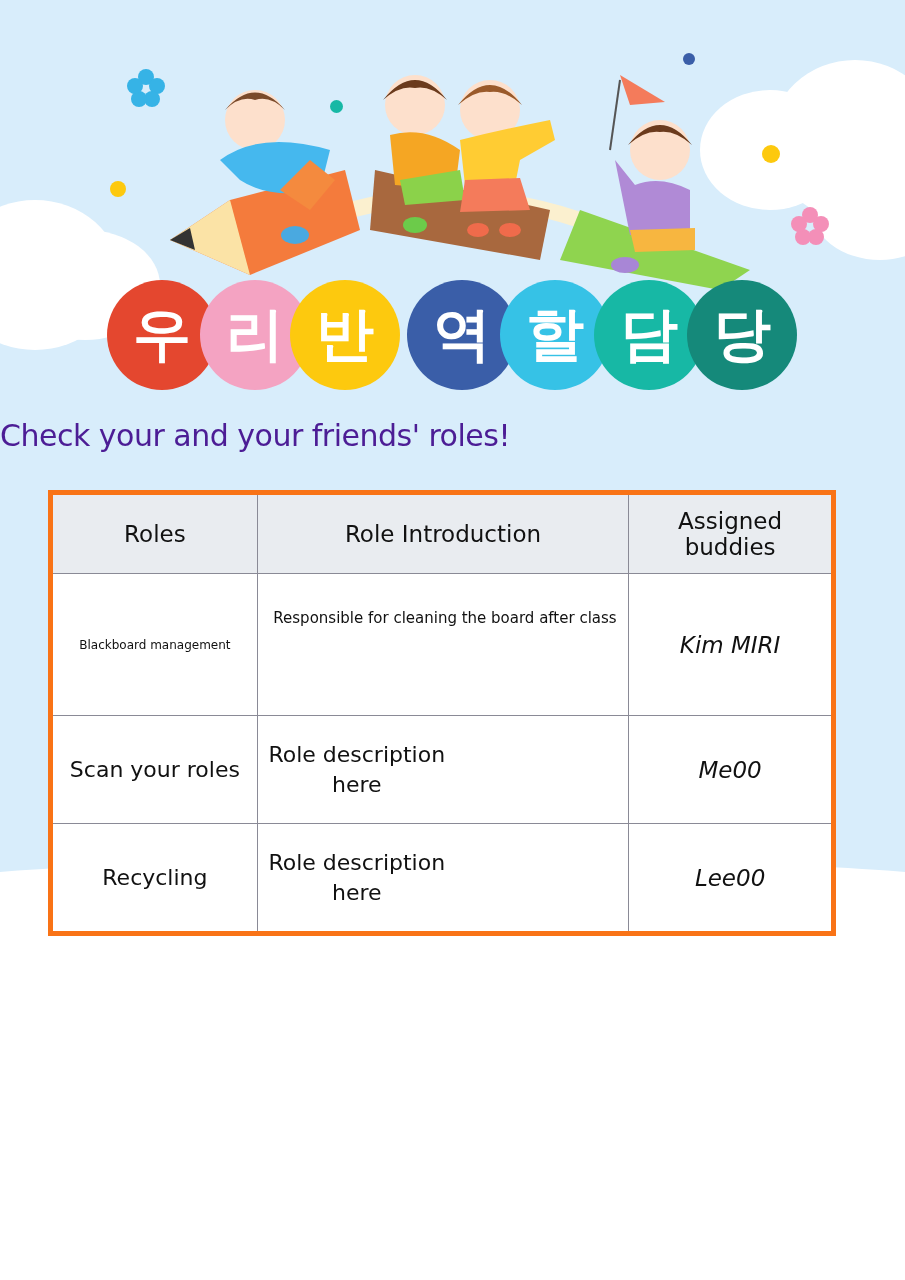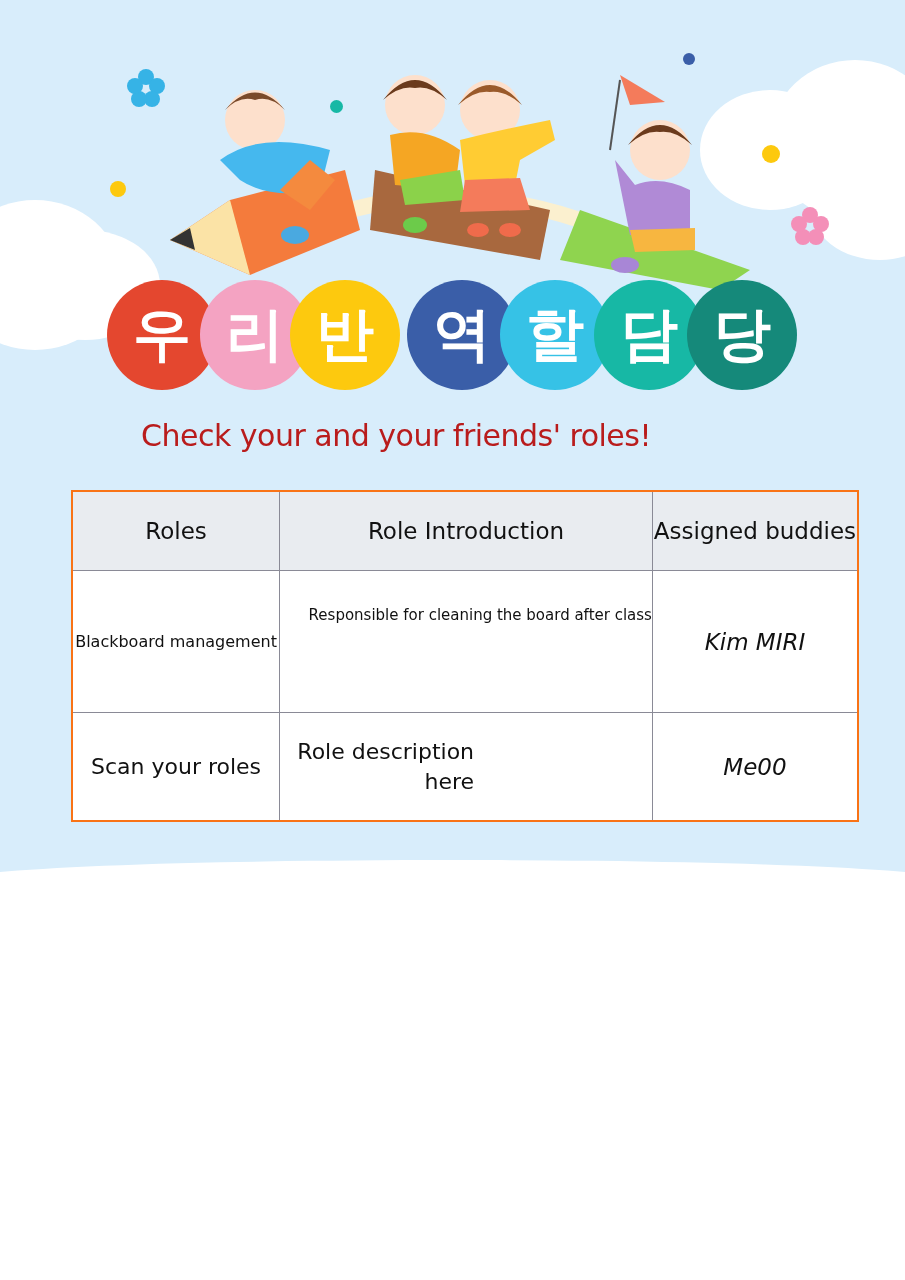--- a/index.html
+++ b/index.html
@@ -23,44 +23,44 @@
 
   .title-row {
     position: absolute; left: 107px; top: 280px; height: 110px; width: 700px;
   }
   .title-circle {
     position: absolute; top: 0; width: 110px; height: 110px; border-radius: 50%;
     display: flex; align-items: center; justify-content: center;
     color: #ffffff; font-family: "DejaVu Sans", sans-serif; font-weight: bold; font-size: 58px;
   }
   .subtitle {
-    position: absolute; left: 0; top: 418px; width: 792px; text-align: center;
-    font-size: 30px; color: #b91c1c; font-family: "DejaVu Sans", sans-serif;
+    position: absolute; left: 0; top: 418px; width: 792px; 
+    font-size: 30px; color: #4c1d95; font-family: "DejaVu Sans", sans-serif;
     letter-spacing: -0.5px;
   }
   .roles-table {
-    position: absolute; left: 71px; top: 490px; width: 788px;
-    border-collapse: collapse; border: 2px solid #f97316; background: #ffffff;
+    position: absolute; left: 48px; top: 490px; width: 788px;
+    border-collapse: collapse; border: 5px solid #f97316; background: #ffffff;
     font-family: "DejaVu Sans", sans-serif; color: #111111;
     table-layout: fixed;
   }
   .roles-table th, .roles-table td {
     border: 1px solid #8a8a96; padding: 0;
   }
   .roles-table th {
     background: #e9ecf0; height: 78px; font-weight: normal; font-size: 23px;
     text-align: center;
   }
   .roles-table td { height: 107px; vertical-align: middle; }
   .col-role { width: 206px; }
   .col-intro { width: 370px; }
   .col-buddy { width: 204px; }
   .cell-role { text-align: center; font-size: 22px; }
-  .cell-role.small { font-size: 16px; margin-left: 44px; }
-  .cell-intro { text-align: right; font-size: 22px; padding-left: 4px !important; line-height: 30px; }
+  .cell-role.small { font-size: 12px; margin-left: 44px; }
+  .cell-intro { text-align: center; font-size: 22px; padding-left: 4px !important; line-height: 30px; }
   .cell-intro.small { font-size: 15px; vertical-align: top !important; padding-top: 34px !important; line-height: 20px; }
   .cell-intro span { display: block; width: 190px; }
   .cell-intro.small span { width: auto; }
   .cell-buddy { text-align: center; font-size: 23px; font-style: italic; }
 </style>
 </head>
 <body>
 
 <div class="sky"></div>
 
@@ -169,14 +169,21 @@
         </td>
       <td class="cell-buddy">Kim MIRI</td>
     </tr>
     <tr>
       <td class="cell-role">Scan your roles</td>
       <td class="cell-intro">
           <span>Role description here</span>
         </td>
       <td class="cell-buddy">Me00</td>
     </tr>
+    <tr>
+      <td class="cell-role">Recycling</td>
+      <td class="cell-intro">
+          <span>Role description here</span>
+        </td>
+      <td class="cell-buddy">Lee00</td>
+    </tr>
   </tbody>
 </table>
 
 </body></html>

